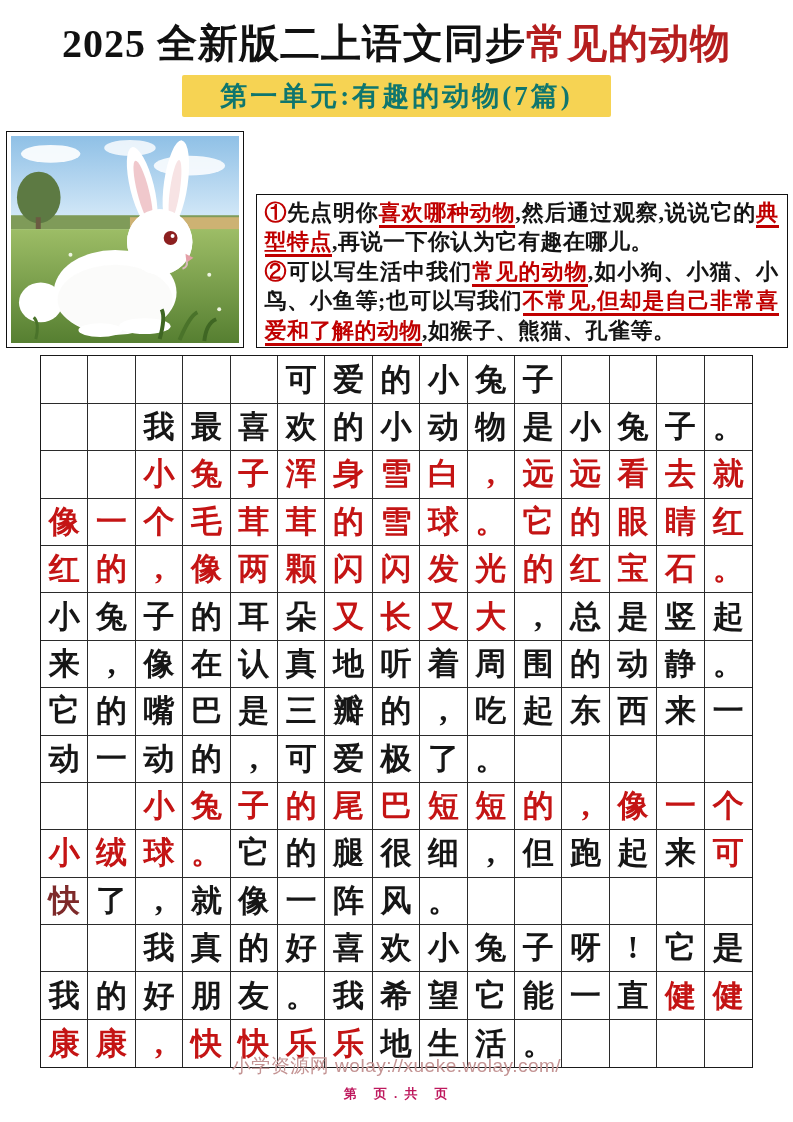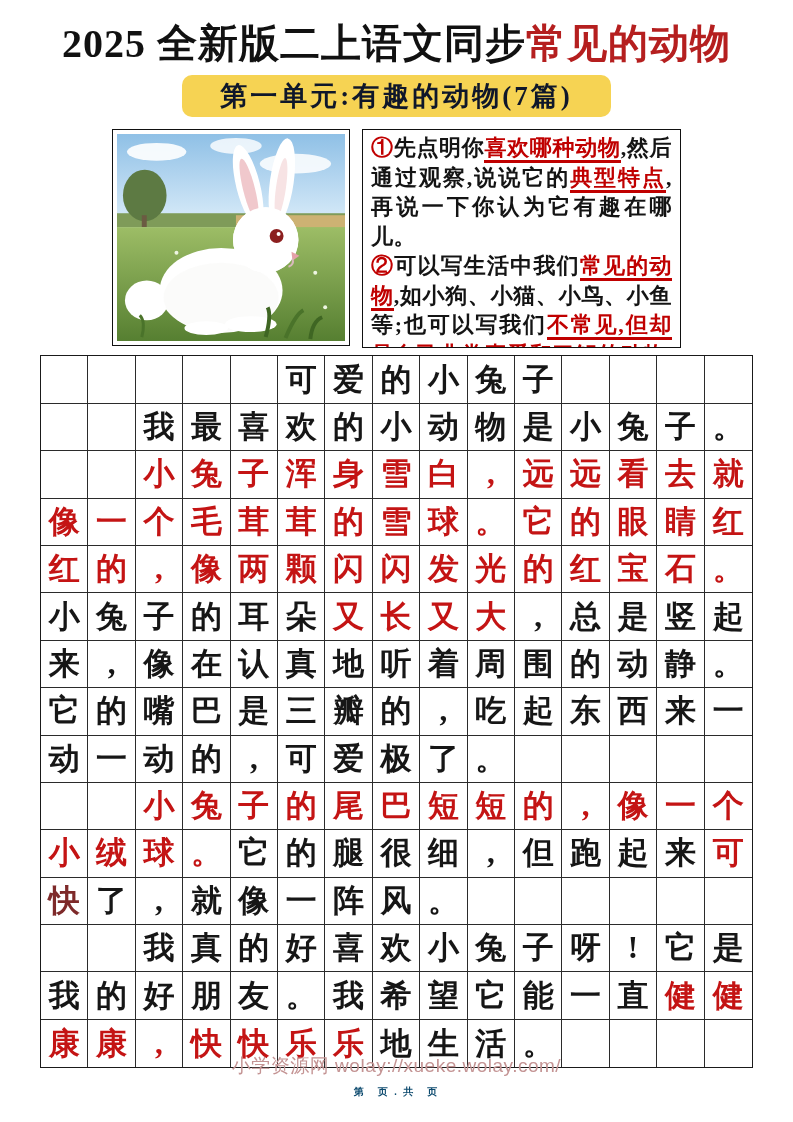--- a/index.html
+++ b/index.html
@@ -13,28 +13,28 @@
   
   .title{
     margin:22px 0 0 0;text-align:center;font-size:40px;font-weight:900;
     color:#111;letter-spacing:1px;line-height:1.1;white-space:nowrap;
   }
   .title .red{color:#b51f1f;}
 
   
   .pill-wrap{text-align:center;margin-top:9px;}
   .pill{
-    display:inline-block;background:#f6d353;border-radius:10px;
-    padding:5px 38px;font-size:27px;font-weight:800;color:#0f172a;
+    display:inline-block;background:#f6d353;border-radius:2px;
+    padding:5px 38px;font-size:27px;font-weight:800;color:#0f766e;
     letter-spacing:3px;line-height:1.2;
   }
 
   
   .info-row{
-    width:569px;margin:12px auto 0 auto;display:flex;gap:12px;height:219px;
+    width:782px;margin:12px auto 0 auto;display:flex;gap:12px;height:219px;align-items:flex-end;
   }
   .photo-frame{
     width:238px;height:217px;border:1.5px solid #111;background:#fff;
     box-sizing:border-box;padding:4px;flex:0 0 auto;
   }
   .photo-frame svg{display:block;width:100%;height:100%;}
   .instructions{
     flex:1 1 auto;border:1.5px solid #111;box-sizing:border-box;
     padding:3px 8px 2px 8px;overflow:hidden;
   }
@@ -64,21 +64,21 @@
   .cr{color:#c41414;}
   .cm{color:#7e2a2a;}
 
   
   .watermark{
     position:relative;z-index:3;margin-top:-15px;text-align:center;
     font-family:"Liberation Sans","DejaVu Sans",sans-serif;
     font-size:19px;color:#c49494;letter-spacing:0.5px;
   }
   .pagefoot{
-    margin-top:6px;text-align:center;font-size:10px;color:#0c4a6e;
+    margin-top:6px;text-align:center;font-size:13px;color:#be185d;
     font-weight:700;letter-spacing:2px;
   }
 </style>
 </head>
 <body>
 
 <div class="page">
 
   <h1 class="title"><span>2025 全新版二上语文同步</span><span class="red">常见的动物</span></h1>
 

